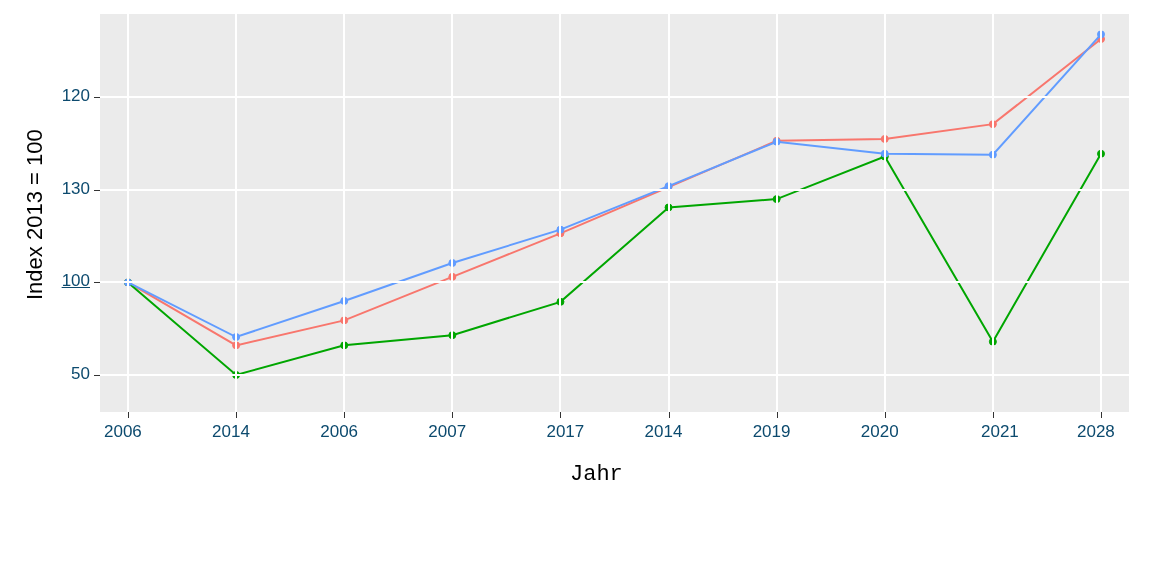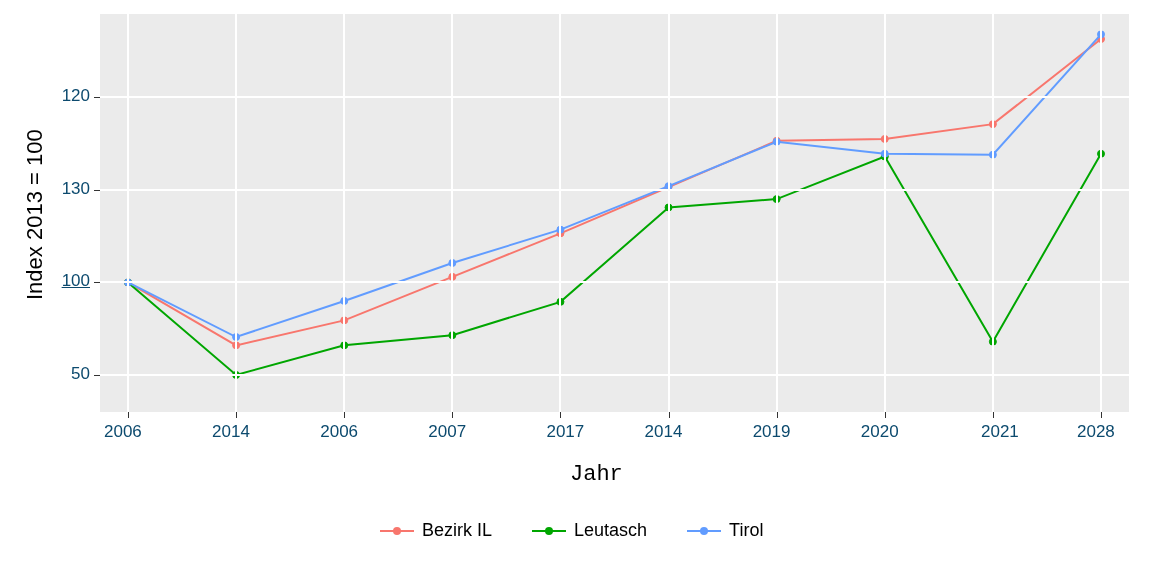--- a/index.html
+++ b/index.html
@@ -52,40 +52,20 @@
       <circle cx="452.3333333333333" cy="262.9813953488373" r="3.5" fill="#619CFF" stroke="#619CFF"></circle>
       <circle cx="560.4444444444443" cy="229.66046511627906" r="3.5" fill="#619CFF" stroke="#619CFF"></circle>
       <circle cx="668.5555555555555" cy="186.15813953488365" r="3.5" fill="#619CFF" stroke="#619CFF"></circle>
       <circle cx="776.6666666666666" cy="141.7302325581395" r="3.5" fill="#619CFF" stroke="#619CFF"></circle>
       <circle cx="884.7777777777778" cy="153.76279069767435" r="3.5" fill="#619CFF" stroke="#619CFF"></circle>
       <circle cx="992.8888888888888" cy="154.6883720930233" r="3.5" fill="#619CFF" stroke="#619CFF"></circle>
       <circle cx="1101" cy="34.36279069767443" r="3.5" fill="#619CFF" stroke="#619CFF"></circle>
     </svg>
   <div class="axis-title y" style="left: 22px; top: 300px;">Index  2013  =  100</div>
   <div class="axis-title" style="left: 570px; top: 462px; font-family: Liberation Mono, monospace;">Jahr</div>
-  <div class="legend" style="left: 380px; top: 520px;">
-      <div class="legend-item">
-        <div class="legend-swatch" style="background: rgb(248, 118, 109);">
-          <div class="dot" style="background: rgb(248, 118, 109);"></div>
-        </div>
-        <span>Bezirk IL</span>
-      </div>
-      <div class="legend-item">
-        <div class="legend-swatch" style="background: rgb(0, 166, 0);">
-          <div class="dot" style="background: rgb(0, 166, 0);"></div>
-        </div>
-        <span>Leutasch</span>
-      </div>
-      <div class="legend-item">
-        <div class="legend-swatch" style="background: rgb(97, 156, 255);">
-          <div class="dot" style="background: rgb(97, 156, 255);"></div>
-        </div>
-        <span>Tirol</span>
-      </div>
-    </div>
 <div class="grid-line" style="left: 100px; width: 1029px; top: 373.977px; height: 2px;"></div>
     <div class="axis-text" style="right: 1062px; left: 40px; top: 363.977px; text-align: right; width: 50px;">50</div>
     <div class="tick" style="left: 94px; top: 374.977px; width: 6px; height: 1px;"></div>
     <div class="grid-line" style="left: 100px; width: 1029px; top: 281.419px; height: 2px;"></div>
     <div class="axis-text" style="right: 1062px; left: 40px; top: 271.419px; text-align: right; width: 50px; text-decoration: underline;">100</div>
     <div class="tick" style="left: 94px; top: 282.419px; width: 6px; height: 1px;"></div>
     <div class="grid-line" style="left: 100px; width: 1029px; top: 188.86px; height: 2px;"></div>
     <div class="axis-text" style="right: 1062px; left: 40px; top: 178.86px; text-align: right; width: 50px;">130</div>
     <div class="tick" style="left: 94px; top: 189.86px; width: 6px; height: 1px;"></div>
     <div class="grid-line" style="left: 100px; width: 1029px; top: 96.3023px; height: 2px;"></div>

